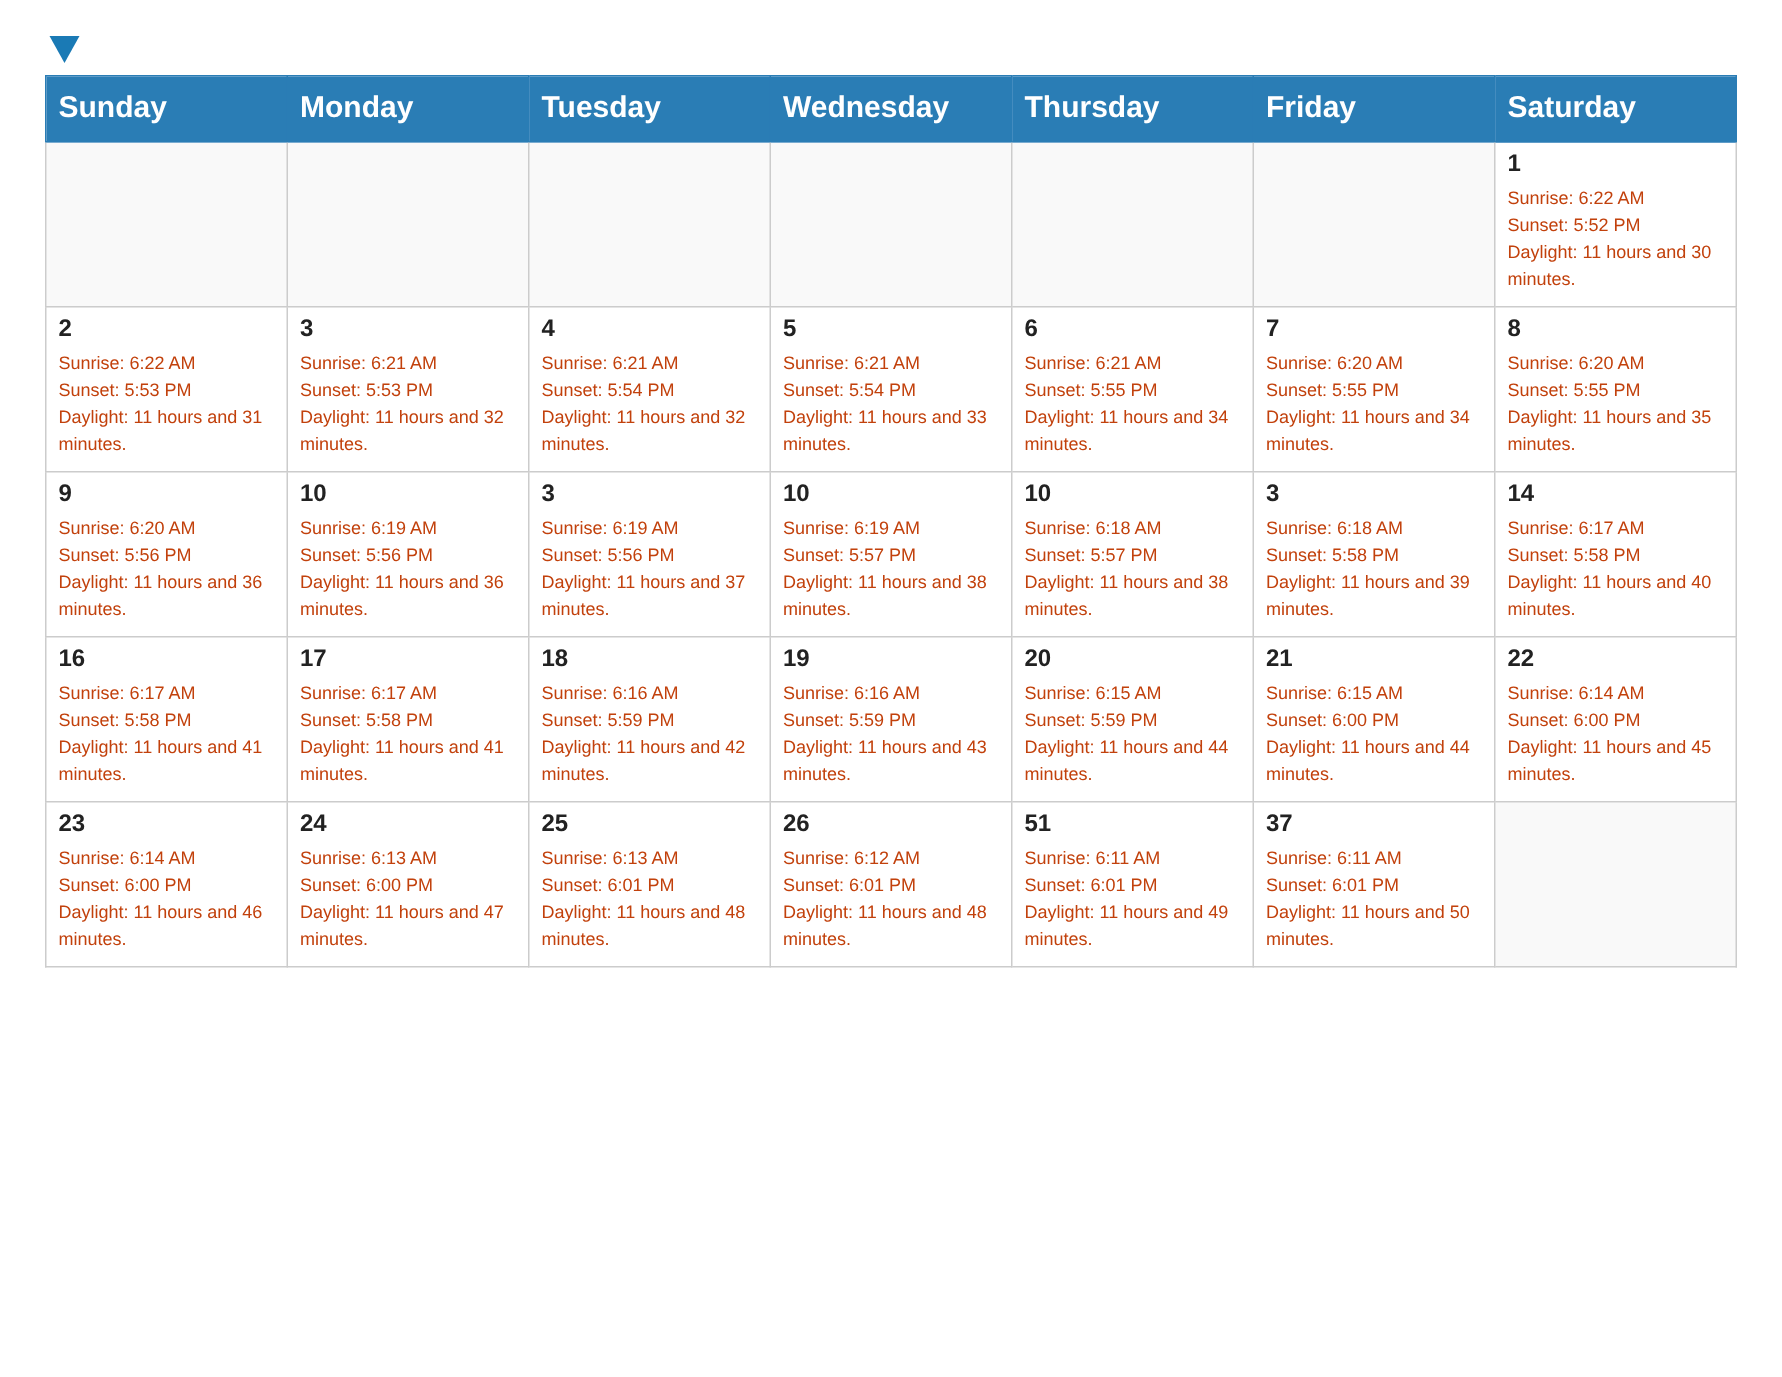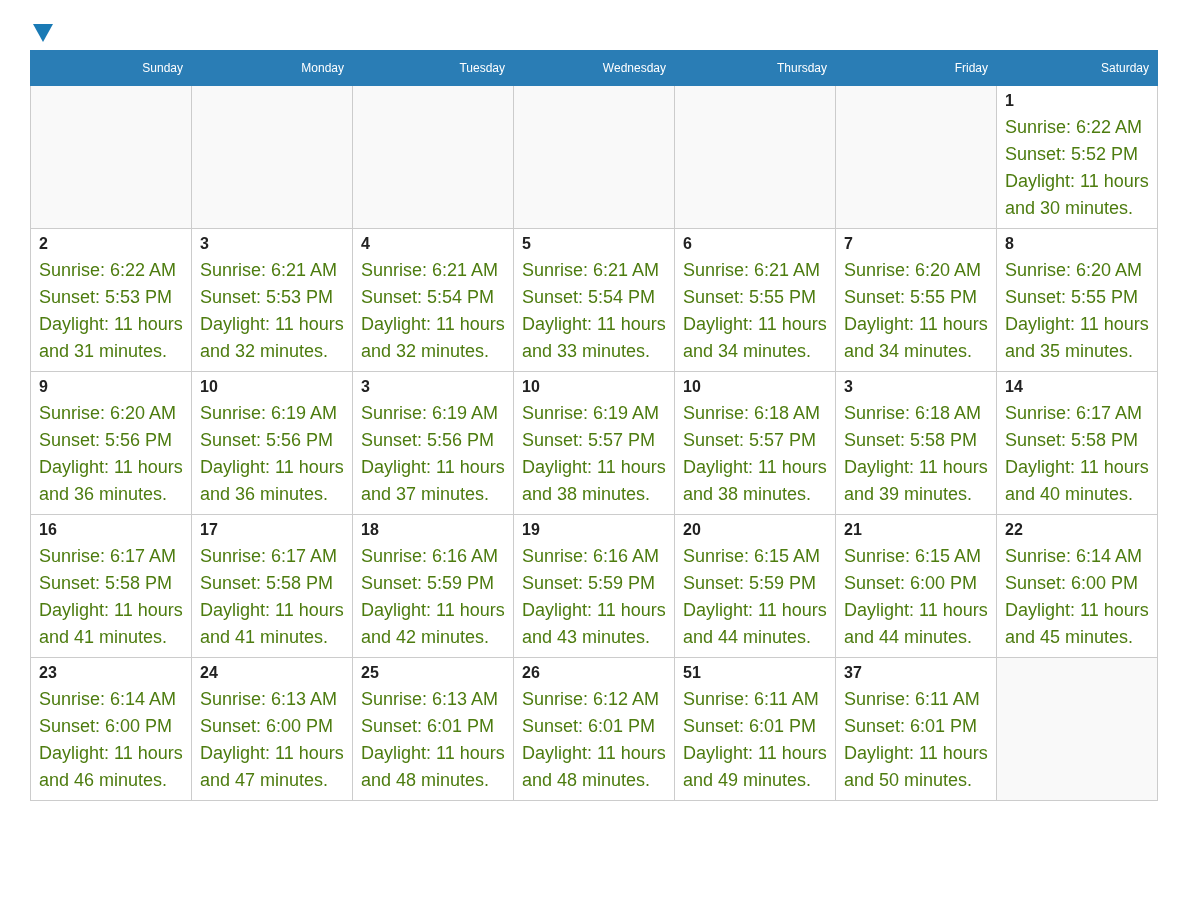--- a/index.html
+++ b/index.html
@@ -63,24 +63,24 @@
       margin-top: 4px;
     }
     .calendar {
       width: 100%;
       border-collapse: collapse;
       margin-top: 10px;
     }
     .calendar thead tr th {
       background: #2a7db5;
       color: #fff;
-      font-size: 12px;
-      font-weight: normal;
+      font-size: 20px;
+      font-weight: bold;
       padding: 10px 8px;
-      text-align: right;
+      text-align: left;
       border: 1px solid #2a7db5;
     }
     .calendar tbody tr td {
       vertical-align: top;
       border: 1px solid #ccc;
       padding: 6px 8px;
       width: 14.28%;
       min-height: 110px;
       height: 110px;
       font-size: 13px;
@@ -90,22 +90,22 @@
       background: #f9f9f9;
     }
     .day-number {
       font-size: 16px;
       font-weight: bold;
       color: #222;
       display: block;
       margin-bottom: 4px;
     }
     .day-info {
-      font-size: 18px;
-      color: #4d7c0f;
+      font-size: 12px;
+      color: #c2410c;
       line-height: 1.5;
     }
     .row-divider td {
       border-top: 2px solid #2a7db5;
     }
   </style>
 </head>
 <body>
 
 <div class="header">

